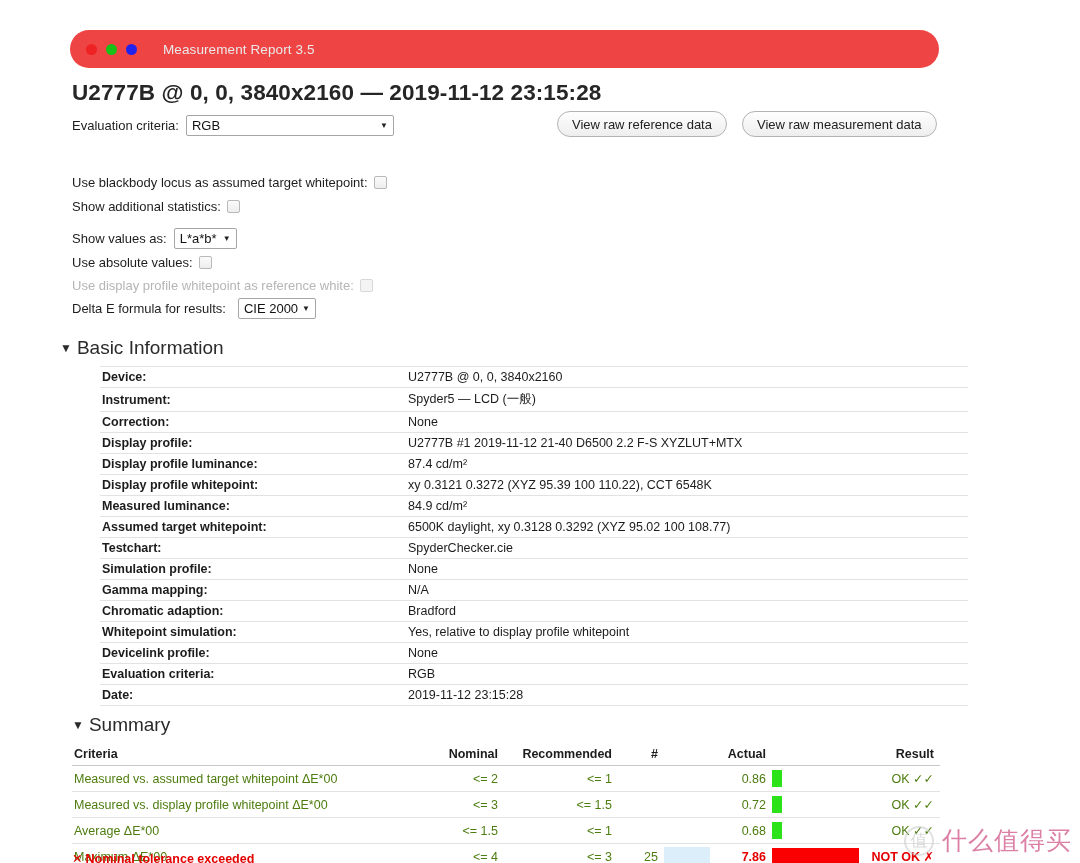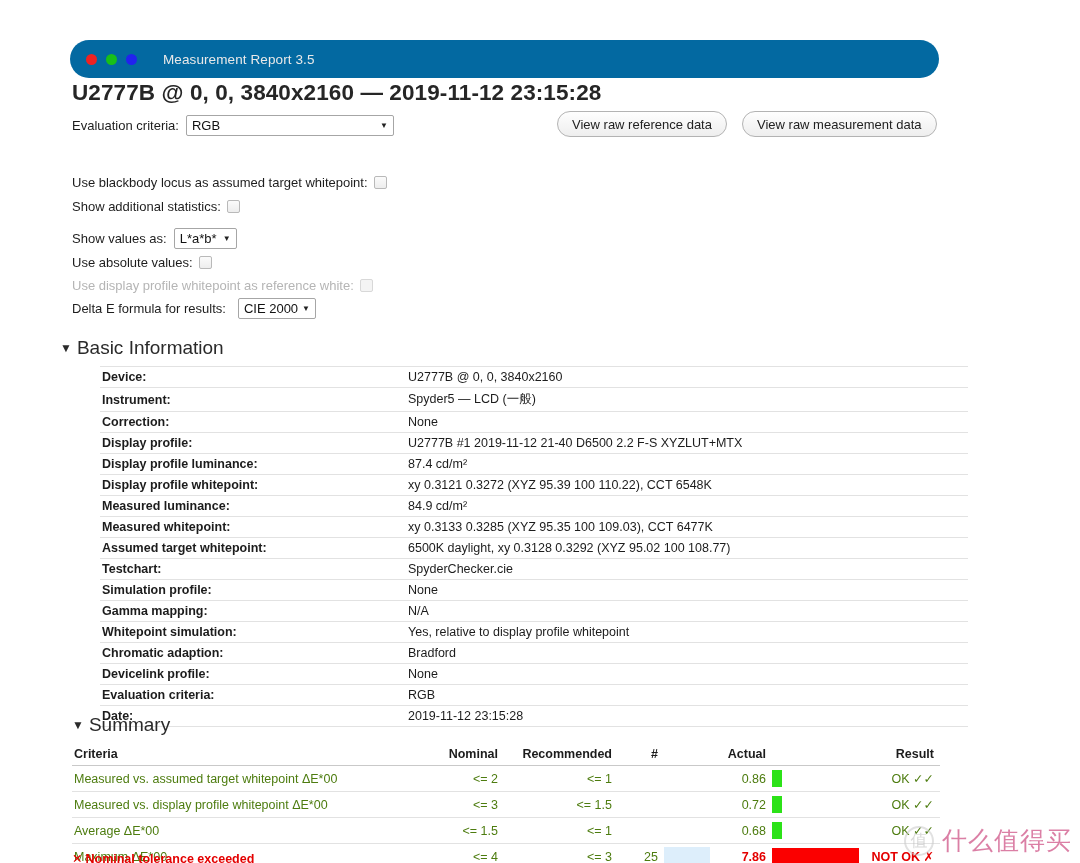--- a/index.html
+++ b/index.html
@@ -9,23 +9,23 @@
     background: #ffffff;
     font-family: "Liberation Sans", "DejaVu Sans", sans-serif;
     color: #1a1a1a;
     overflow: hidden;
   }
   .page { position: relative; width: 1080px; height: 863px; background:#fff; }
 
   
   .titlebar {
     position: absolute;
-    left: 70px; top: 40px;
+    left: 70px; top: 30px;
     width: 869px; height: 38px;
-    background: #0369a1;
+    background: #ef4444;
     border-radius: 19px;
     display: flex; align-items: center;
     padding-left: 16px;
   }
   .dots { display: flex; gap: 9px; align-items: center; }
   .dot { width: 11px; height: 11px; border-radius: 50%; display:block; }
   .dot.r { background:#ee2222; }
   .dot.g { background:#18c018; }
   .dot.b { background:#2222ee; }
   .titlebar-text {
@@ -280,46 +280,42 @@
         </tr>
         <tr>
           <td class="k">Display profile whitepoint:</td>
           <td class="v">xy 0.3121 0.3272 (XYZ 95.39 100 110.22), CCT 6548K</td>
         </tr>
         <tr>
           <td class="k">Measured luminance:</td>
           <td class="v">84.9 cd/m²</td>
         </tr>
         <tr>
-          <td class="k">Measured whitepoint:</td>
-          <td class="v">xy 0.3133 0.3285 (XYZ 95.35 100 109.03), CCT 6477K</td>
-        </tr>
-        <tr>
           <td class="k">Assumed target whitepoint:</td>
           <td class="v">6500K daylight, xy 0.3128 0.3292 (XYZ 95.02 100 108.77)</td>
         </tr>
         <tr>
           <td class="k">Testchart:</td>
           <td class="v">SpyderChecker.cie</td>
         </tr>
         <tr>
           <td class="k">Simulation profile:</td>
           <td class="v">None</td>
         </tr>
         <tr>
           <td class="k">Gamma mapping:</td>
           <td class="v">N/A</td>
         </tr>
         <tr>
+          <td class="k">Chromatic adaption:</td>
+          <td class="v">Bradford</td>
+        </tr>
+        <tr>
           <td class="k">Whitepoint simulation:</td>
           <td class="v">Yes, relative to display profile whitepoint</td>
-        </tr>
-        <tr>
-          <td class="k">Chromatic adaption:</td>
-          <td class="v">Bradford</td>
         </tr>
         <tr>
           <td class="k">Devicelink profile:</td>
           <td class="v">None</td>
         </tr>
         <tr>
           <td class="k">Evaluation criteria:</td>
           <td class="v">RGB</td>
         </tr>
         <tr>

